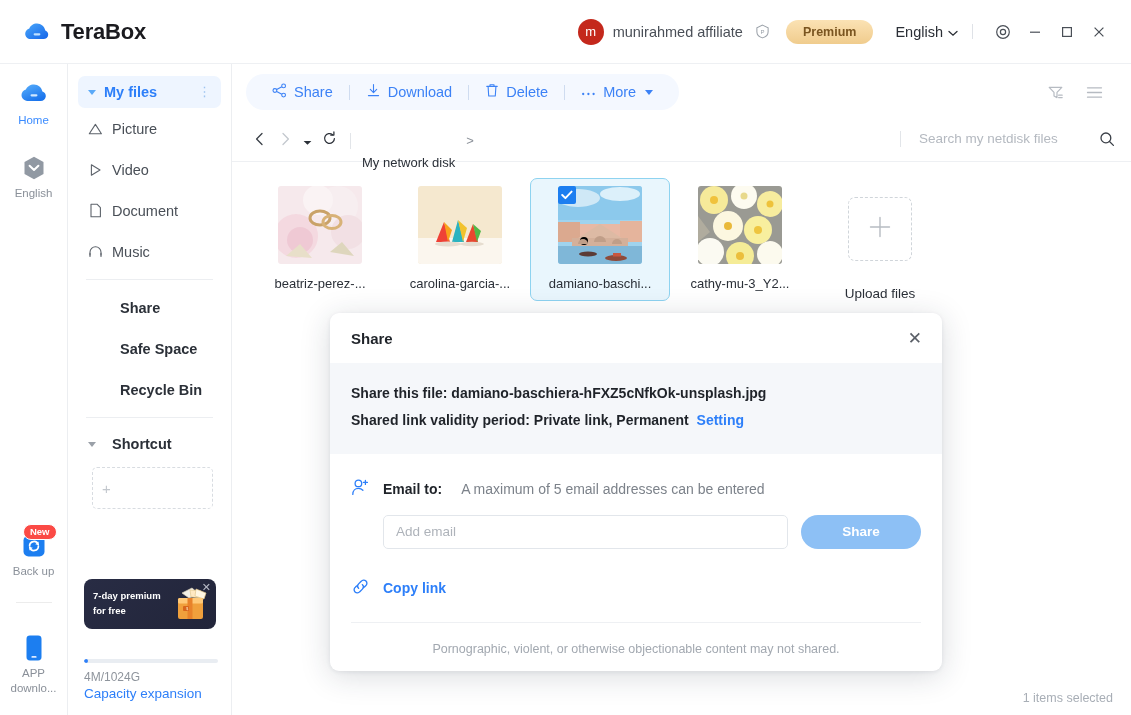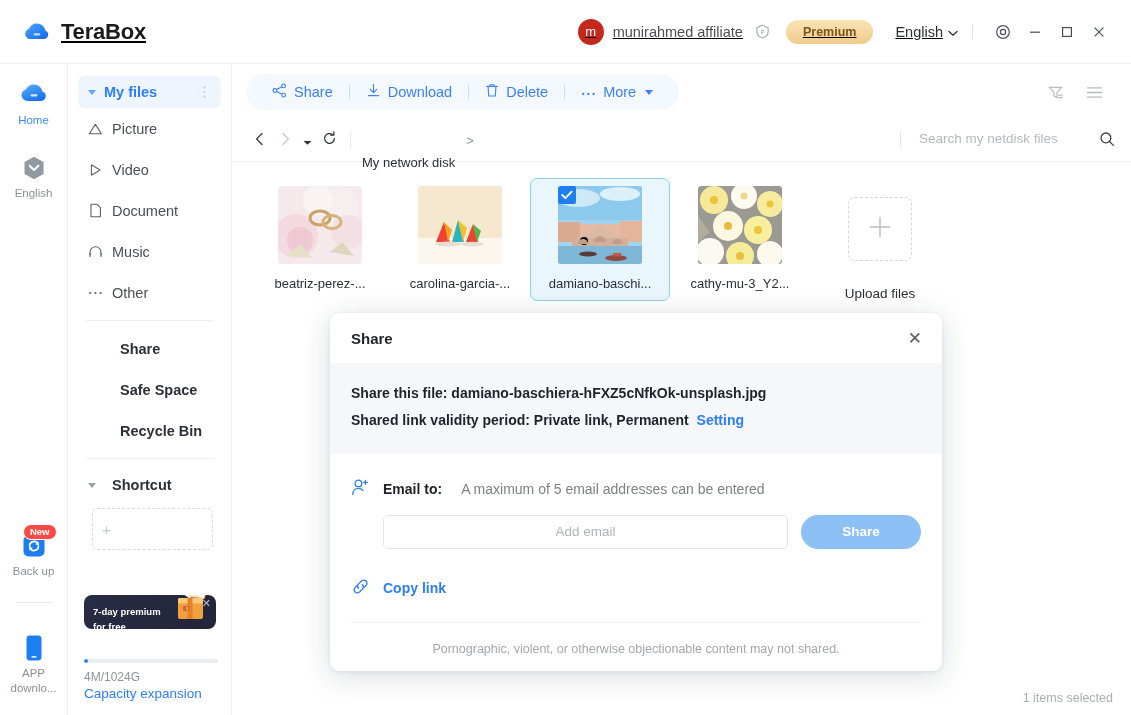--- a/index.html
+++ b/index.html
@@ -8,21 +8,20 @@
     font-family: "Liberation Sans", sans-serif;
     background: #fff; overflow: hidden;
   }
   .app { position: relative; width: 1131px; height: 715px; background: #fff; }
 
   
   .titlebar {
     position: absolute; top: 0; left: 0; width: 1131px; height: 64px;
     background: #fff; display: flex; align-items: center;
     border-bottom: 1px solid #eef0f3;
-    text-decoration: underline;
   }
   .brand { display: flex; align-items: center; gap: 9px; margin-left: 22px; }
   .brand-logo { width: 30px; height: 30px; }
   .brand-name { font-size: 22px; font-weight: bold; color: #1b1b1f; letter-spacing: -0.2px; }
 
   .header-right {
     margin-left: auto; display: flex; align-items: center; gap: 0px;
     padding-right: 16px;
   }
   .user-block { display: flex; align-items: center; gap: 9px; }
@@ -108,21 +107,21 @@
   }
   .shortcut-label { font-size: 14.5px; font-weight: bold; color: #2b3038; }
   .dropzone {
     margin: 4px 18px 0 24px; height: 42px; border: 1px dashed #d8dce1;
     border-radius: 5px; display: flex; align-items: center; gap: 6px; padding: 0 9px;
   }
   .dz-plus { color: #c2c7cd; font-size: 15px; }
   .dz-text { font-size: 11px; color: #b5bac1; line-height: 1.32; }
 
   .promo {
-    position: absolute; left: 16px; bottom: 86px; width: 132px; height: 34px;
+    position: absolute; left: 16px; bottom: 86px; width: 132px; height: 50px;
     border-radius: 8px; background: linear-gradient(135deg,#282c44 0%, #22253a 100%);
     overflow: hidden;
   }
   .promo-text {
     position: absolute; left: 9px; top: 10px; color: #fff;
     font-size: 9.5px; font-weight: bold; line-height: 1.55; width: 72px;
   }
   .promo-close {
     position: absolute; right: 5px; top: 2px; color: #b9bcc9; font-size: 11px; cursor: pointer;
   }
@@ -224,21 +223,21 @@
   }
   .info-link { color: #2d7ff9; cursor: pointer; margin-left: 4px; }
   .modal-body { padding: 24px 21px 0 21px; }
   .email-row { display: flex; align-items: center; gap: 13px; }
   .email-label { font-size: 14px; font-weight: bold; color: #1f2329; }
   .email-hint { font-size: 14px; color: #7c828a; margin-left: 6px; }
   .email-input-row { display: flex; align-items: center; gap: 13px; margin-top: 14px; padding-left: 32px; }
   .email-input {
     flex: 1; height: 34px; border: 1px solid #e2e6eb; border-radius: 5px;
     padding: 0 12px; font-size: 13.5px; color: #a16207; outline: none;
-    font-family: "Liberation Sans", sans-serif; background: #fff; text-align: center;
+    font-family: "Liberation Sans", sans-serif; background: #fff;
   }
   .email-input::placeholder { color: #aeb3ba; }
   .share-btn {
     width: 120px; height: 34px; border-radius: 17px; background: #8dc0f5;
     color: #fff; font-size: 13.5px; font-weight: bold; border: none;
     cursor: pointer; font-family: "Liberation Sans", sans-serif;
   }
   .copy-row { display: flex; align-items: center; gap: 13px; margin-top: 28px; cursor: pointer; }
   .copy-text { font-size: 14px; font-weight: bold; color: #2d7ff9; }
   .modal-div { height: 1px; background: #eef0f3; margin: 22px 21px 0 21px; }
@@ -412,30 +411,20 @@
     <div class="nav-item">
       <span class="nav-ico">
         <svg width="15" height="13" viewBox="0 0 15 13">
           <path d="M2 10 L2 7.2 A5.5 5.5 0 0 1 13 7.2 L13 10" fill="none" stroke="#5d636b" stroke-width="1.1" stroke-linecap="round"></path>
           <path d="M2 8.4 L2 11.4 M13 8.4 L13 11.4" stroke="#5d636b" stroke-width="1.1" stroke-linecap="round"></path>
         </svg>
       </span>
       <span class="nav-text">Music</span>
     </div>
 
-    <div class="nav-item">
-      <span class="nav-ico">
-        <svg width="15" height="6" viewBox="0 0 15 6">
-          <circle cx="2.2" cy="3" r="1.1" fill="#5d636b"></circle>
-            <circle cx="7.4" cy="3" r="1.1" fill="#5d636b"></circle>
-            <circle cx="12.6" cy="3" r="1.1" fill="#5d636b"></circle>
-        </svg>
-      </span>
-      <span class="nav-text">Other</span>
-    </div>
 
     <div class="sb-div"></div>
 
     <div class="nav-item">
       <span class="nav-bold">Share</span>
     </div>
     <div class="nav-item">
       <span class="nav-bold">Safe Space</span>
     </div>
     <div class="nav-item">

